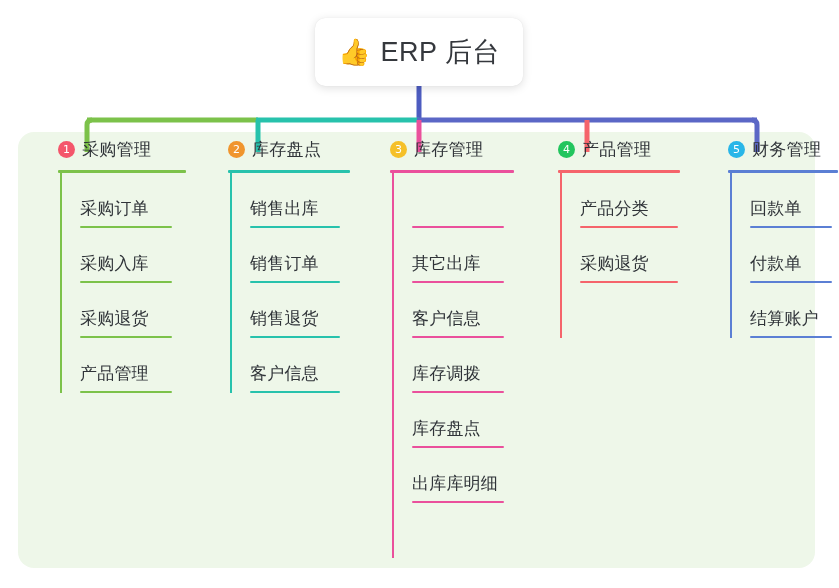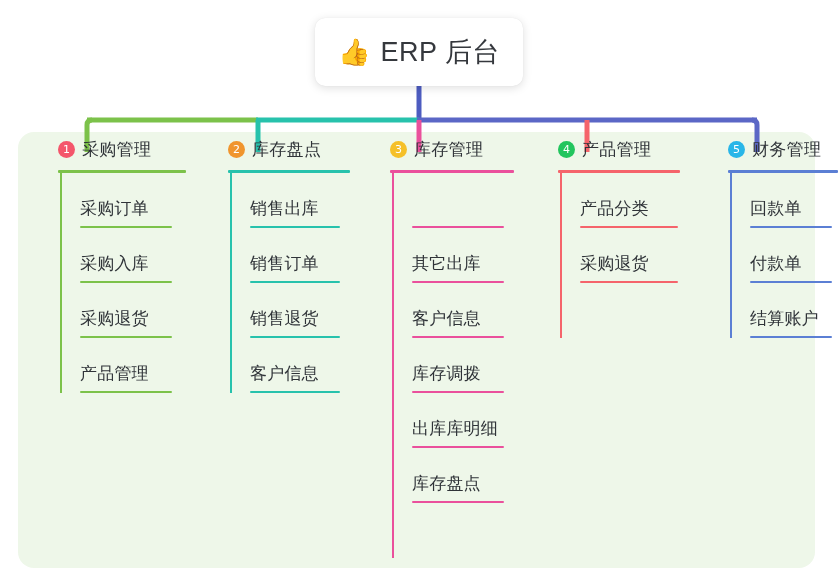--- a/index.html
+++ b/index.html
@@ -237,25 +237,25 @@
         </div>
         <div class="leaf">
           <div class="leaf-label">客户信息</div>
           <div class="leaf-rule" style="width: 92px; background: rgb(234, 80, 156);"></div>
         </div>
         <div class="leaf">
           <div class="leaf-label">库存调拨</div>
           <div class="leaf-rule" style="width: 92px; background: rgb(234, 80, 156);"></div>
         </div>
         <div class="leaf">
+          <div class="leaf-label">库存盘点</div>
+          <div class="leaf-rule" style="width: 92px; background: rgb(234, 80, 156);"></div>
+        </div>
+        <div class="leaf">
           <div class="leaf-label">出库库明细</div>
-          <div class="leaf-rule" style="width: 92px; background: rgb(234, 80, 156);"></div>
-        </div>
-        <div class="leaf">
-          <div class="leaf-label">库存盘点</div>
           <div class="leaf-rule" style="width: 92px; background: rgb(234, 80, 156);"></div>
         </div>
       </div>
     </div>
     <div class="column" style="left: 520px;">
       <div class="col-head">
         <span class="badge" style="background: rgb(34, 197, 94);">4</span>
         <span class="col-title">产品管理</span>
       </div>
       <div class="head-rule" style="width: 122px; margin-left: 20px; background: rgb(245, 100, 107);"></div>

